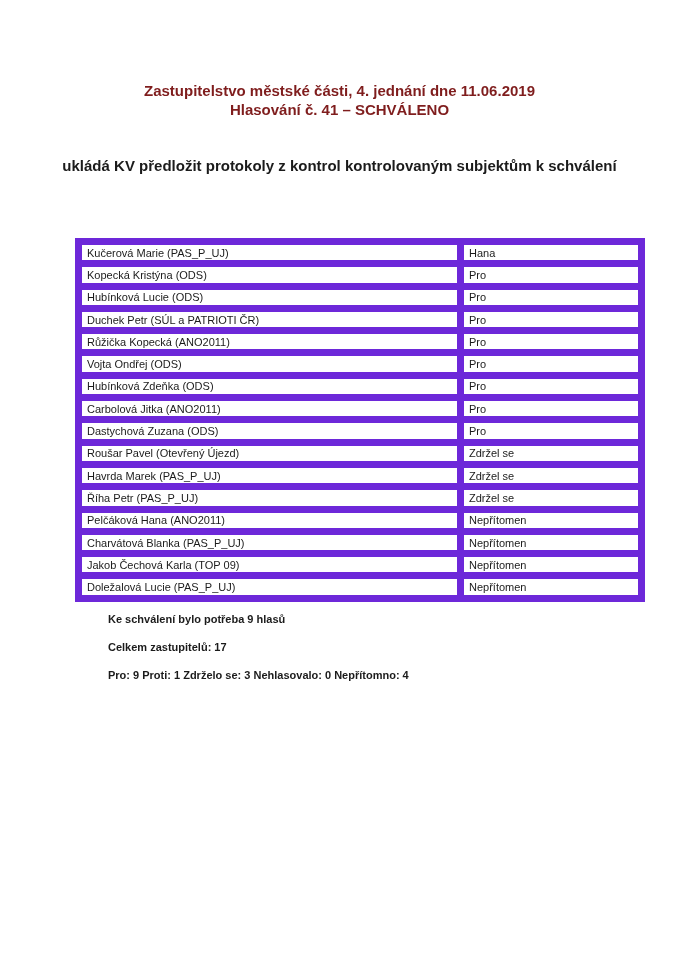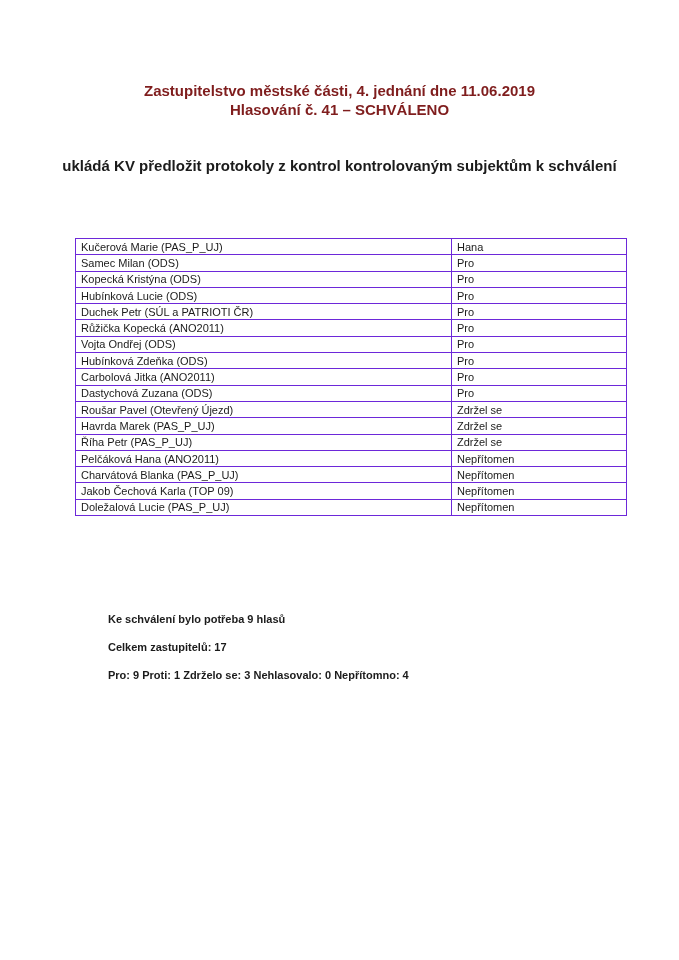--- a/index.html
+++ b/index.html
@@ -48,21 +48,21 @@
     position: absolute;
     top: 238px;
     left: 75px;
     width: 535px;
     border-collapse: collapse;
     table-layout: fixed;
     font-size: 11px;
     color: #1b1b1b;
   }
   table.votes td {
-    border: 1px solid #6d28d9;
+    border: 7px solid #6d28d9;
     height: 15.3px;
     padding: 0 2px 0 5px;
     vertical-align: middle;
     white-space: nowrap;
     overflow: hidden;
   }
   td.name-cell { width: 368px; }
   td.vote-cell { width: 167px; }
   .summary {
     position: absolute;
@@ -87,24 +87,20 @@
 
   <div class="heading t2">Hlasování č. 41 – SCHVÁLENO</div>
 
   <div class="subject">ukládá KV předložit protokoly z kontrol kontrolovaným subjektům k schválení</div>
 
   <table class="votes">
     <tbody>
         <tr>
           <td class="name-cell">Kučerová Marie (PAS_P_UJ)</td>
           <td class="vote-cell">Hana</td>
-        </tr>
-        <tr>
-          <td class="name-cell">Samec Milan (ODS)</td>
-          <td class="vote-cell">Pro</td>
         </tr>
         <tr>
           <td class="name-cell">Kopecká Kristýna (ODS)</td>
           <td class="vote-cell">Pro</td>
         </tr>
         <tr>
           <td class="name-cell">Hubínková Lucie (ODS)</td>
           <td class="vote-cell">Pro</td>
         </tr>
         <tr>

